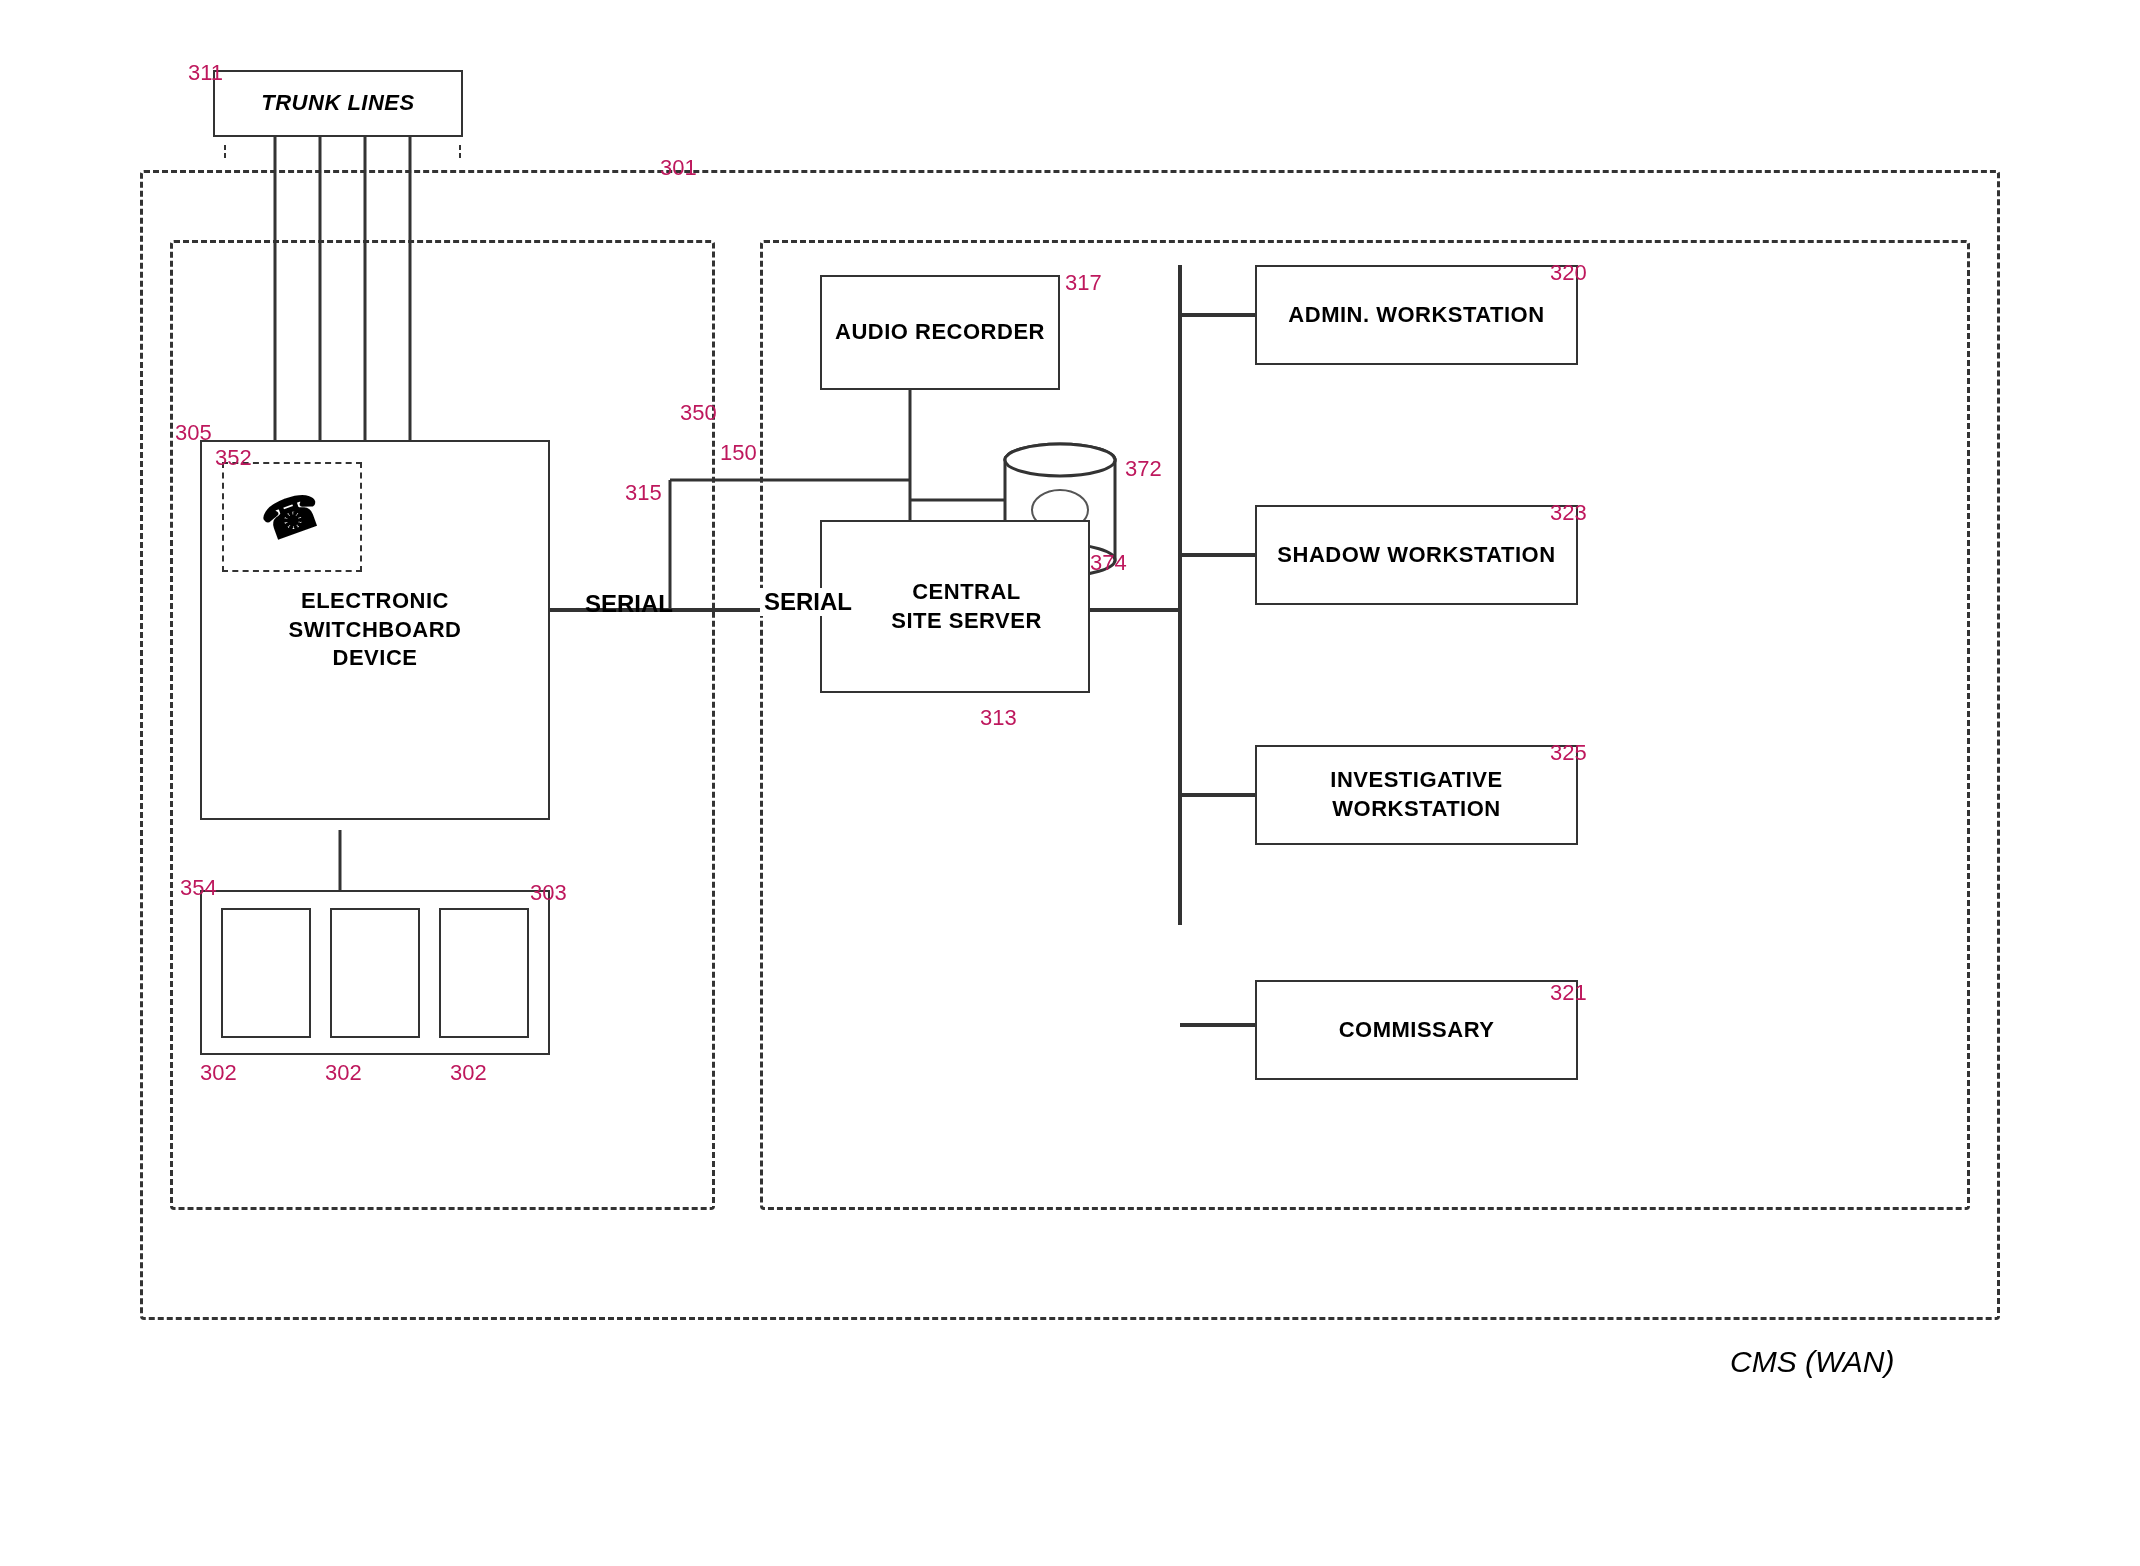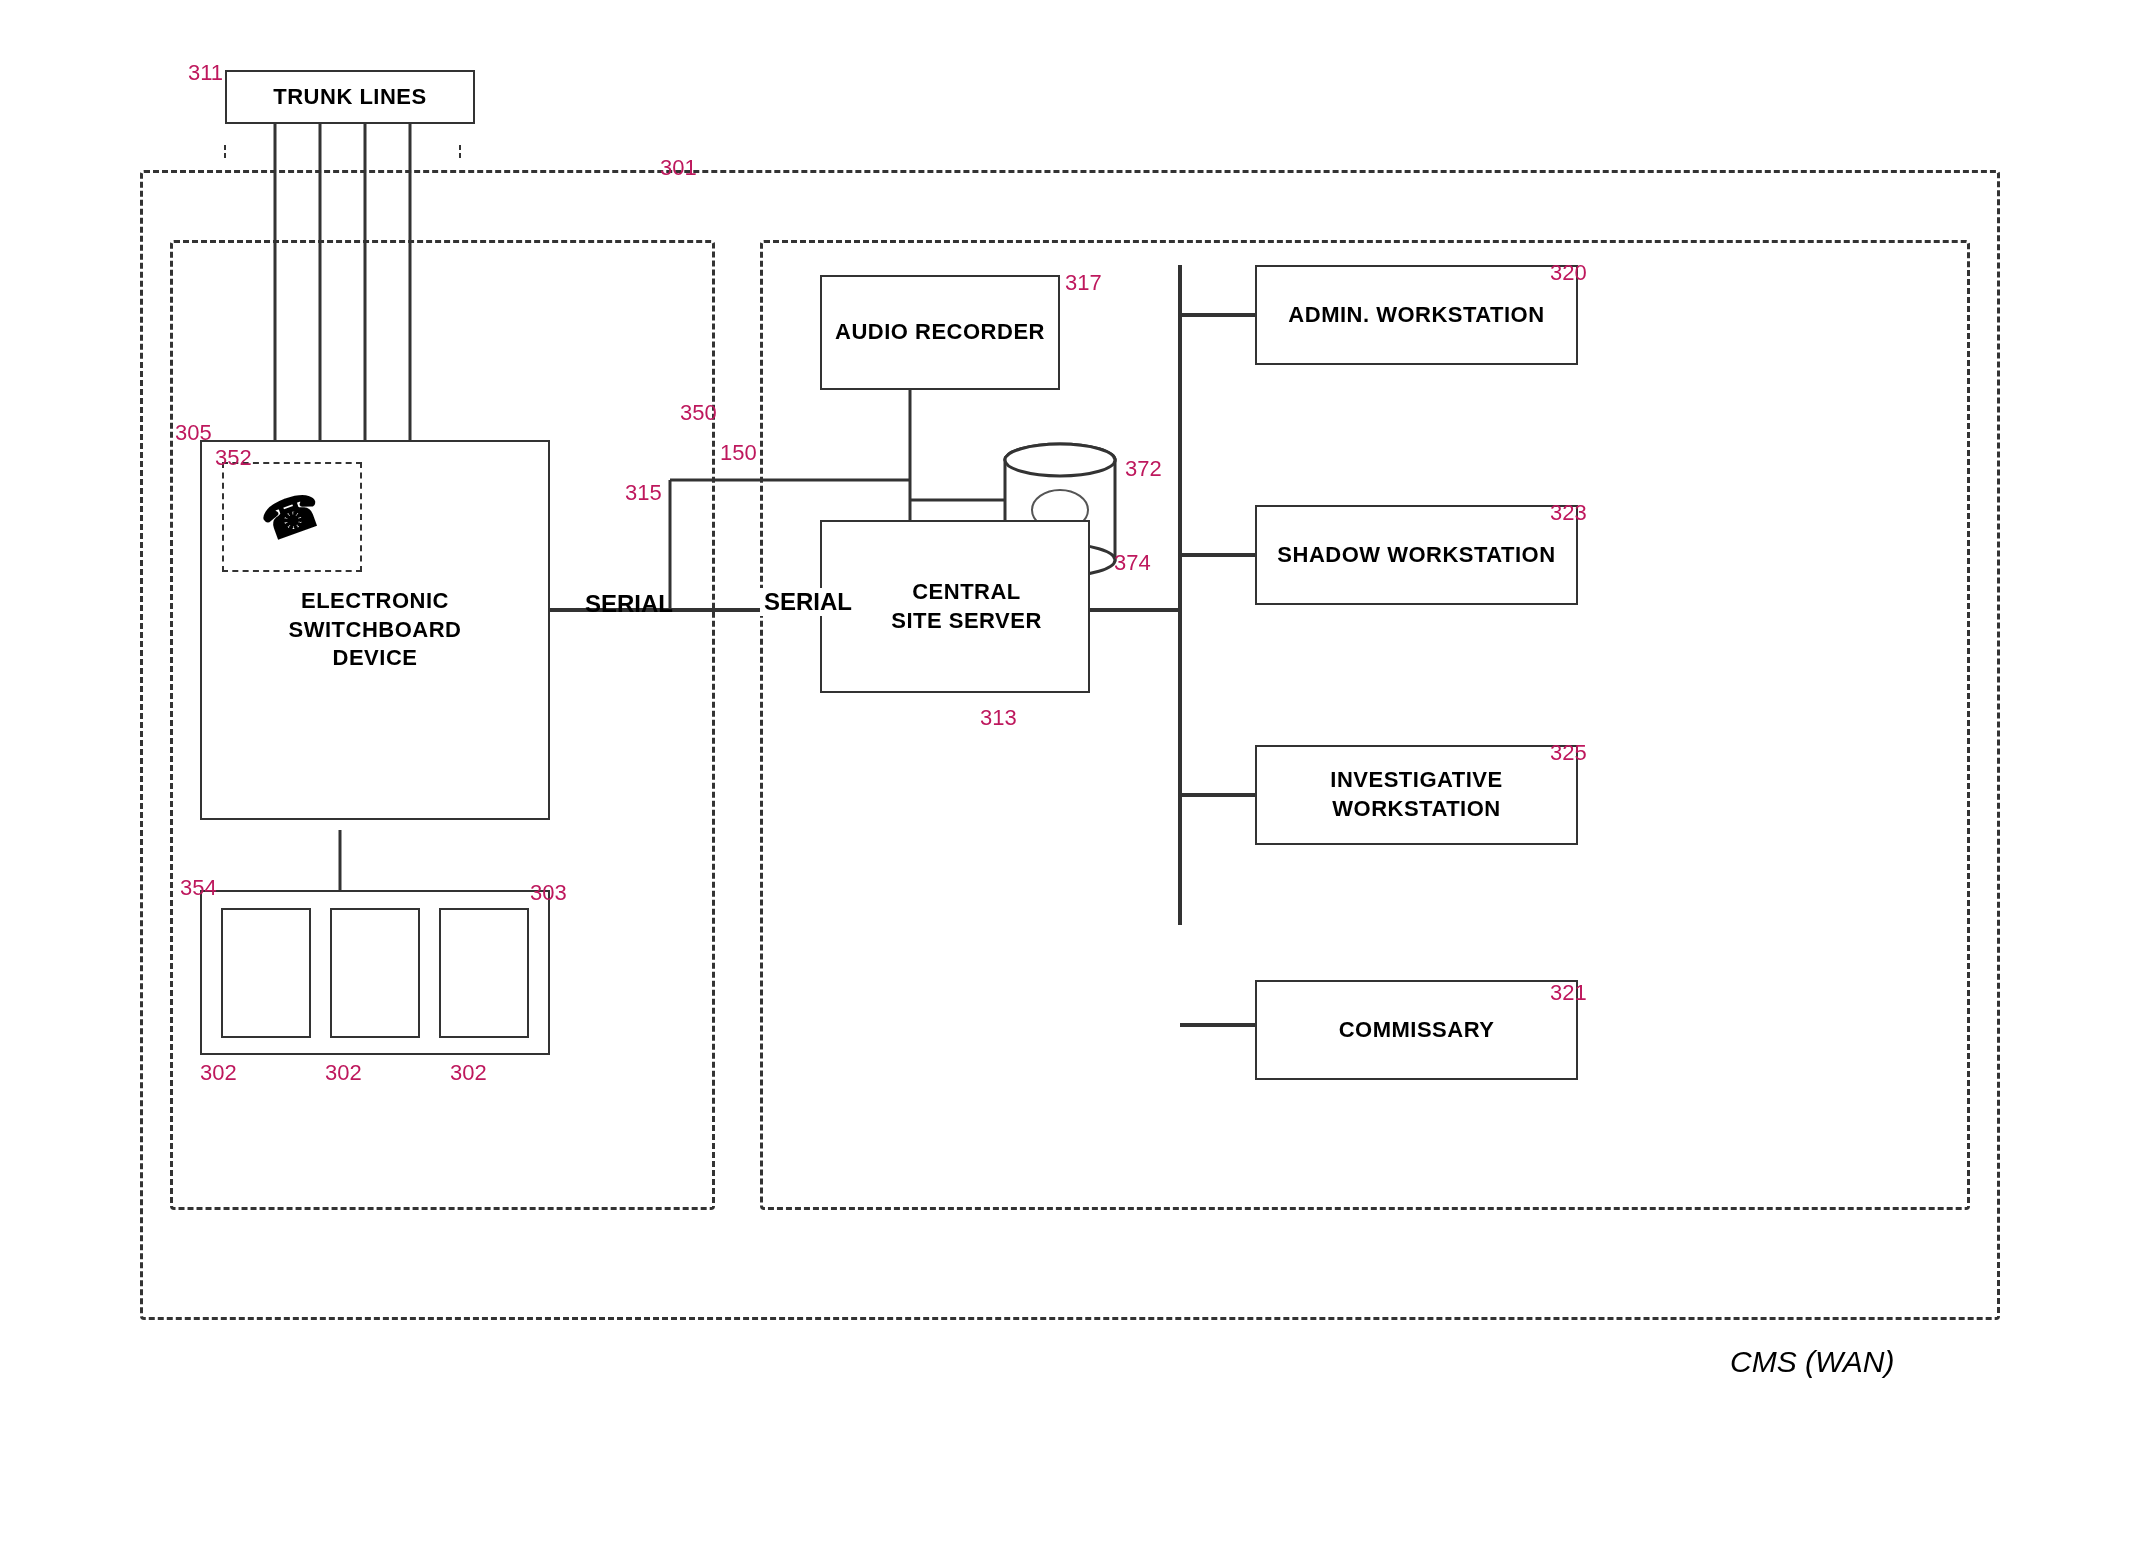--- a/index.html
+++ b/index.html
@@ -121,21 +121,21 @@
     <line x1="1100" y1="505" x2="1175" y2="505" stroke="#333" stroke-width="4"></line>
     <line x1="1100" y1="745" x2="1175" y2="745" stroke="#333" stroke-width="4"></line>
     <line x1="1100" y1="975" x2="1175" y2="975" stroke="#333" stroke-width="4"></line>
 
     <line x1="830" y1="450" x2="950" y2="450" stroke="#333" stroke-width="3"></line>
     <line x1="950" y1="450" x2="950" y2="560" stroke="#333" stroke-width="3"></line>
 
     <line x1="260" y1="780" x2="260" y2="840" stroke="#333" stroke-width="3"></line>
   </svg>
 
-  <div class="box trunk-lines-box" style="position:absolute; top:20px; left:145px; width:250px; height:54px;">
+  <div class="box trunk-lines-box" style="position:absolute; top:20px; left:133px; width:250px; height:67px;font-style:italic;">
     <span class="label-text">TRUNK LINES</span>
   </div>
   <span class="ref" style="top:10px; left:108px;">311</span>
 
   <div class="box" style="position:absolute; top:390px; left:120px; width:350px; height:380px;">
     <div style="position:relative; width:100%; height:100%; display:flex; flex-direction:column; align-items:center; justify-content:center;">
       <span class="label-text">ELECTRONIC<br>SWITCHBOARD<br>DEVICE</span>
 
       <div style="position:absolute; top:20px; left:20px; width:140px; height:110px; border:2.5px dashed #333; display:flex; align-items:center; justify-content:center;">
 
@@ -171,21 +171,21 @@
   <svg style="position:absolute; top:390px; left:920px; width:120px; height:140px;" viewBox="0 0 120 140">
     <ellipse cx="60" cy="20" rx="55" ry="16" fill="white" stroke="#333" stroke-width="3"></ellipse>
     <rect x="5" y="20" width="110" height="100" fill="white" stroke="#333" stroke-width="3"></rect>
     <ellipse cx="60" cy="120" rx="55" ry="16" fill="white" stroke="#333" stroke-width="3"></ellipse>
     <ellipse cx="60" cy="20" rx="55" ry="16" fill="white" stroke="#333" stroke-width="3"></ellipse>
 
     <ellipse cx="60" cy="70" rx="28" ry="20" fill="none" stroke="#555" stroke-width="2"></ellipse>
     <rect x="40" y="85" width="40" height="8" fill="#555"></rect>
   </svg>
   <span class="ref" style="top:406px; left:1045px;">372</span>
-  <span class="ref" style="top:500px; left:1010px;padding-left:24px;">374</span>
+  <span class="ref" style="top:500px; left:1010px;">374</span>
 
   <div class="box" style="position:absolute; top:470px; left:740px; width:270px; height:173px;padding-left:23px;">
     <span class="label-text">CENTRAL<br>SITE SERVER</span>
   </div>
   <span class="ref" style="top:655px; left:900px;">313</span>
 
   <div style="position:absolute; top:538px; left:680px; font-size:24px; font-weight:bold; background:#fff; padding:0 4px;">SERIAL</div>
 
   <div class="box workstation-box" style="position:absolute; top:215px; left:1175px;">
     <span class="label-text">ADMIN.

